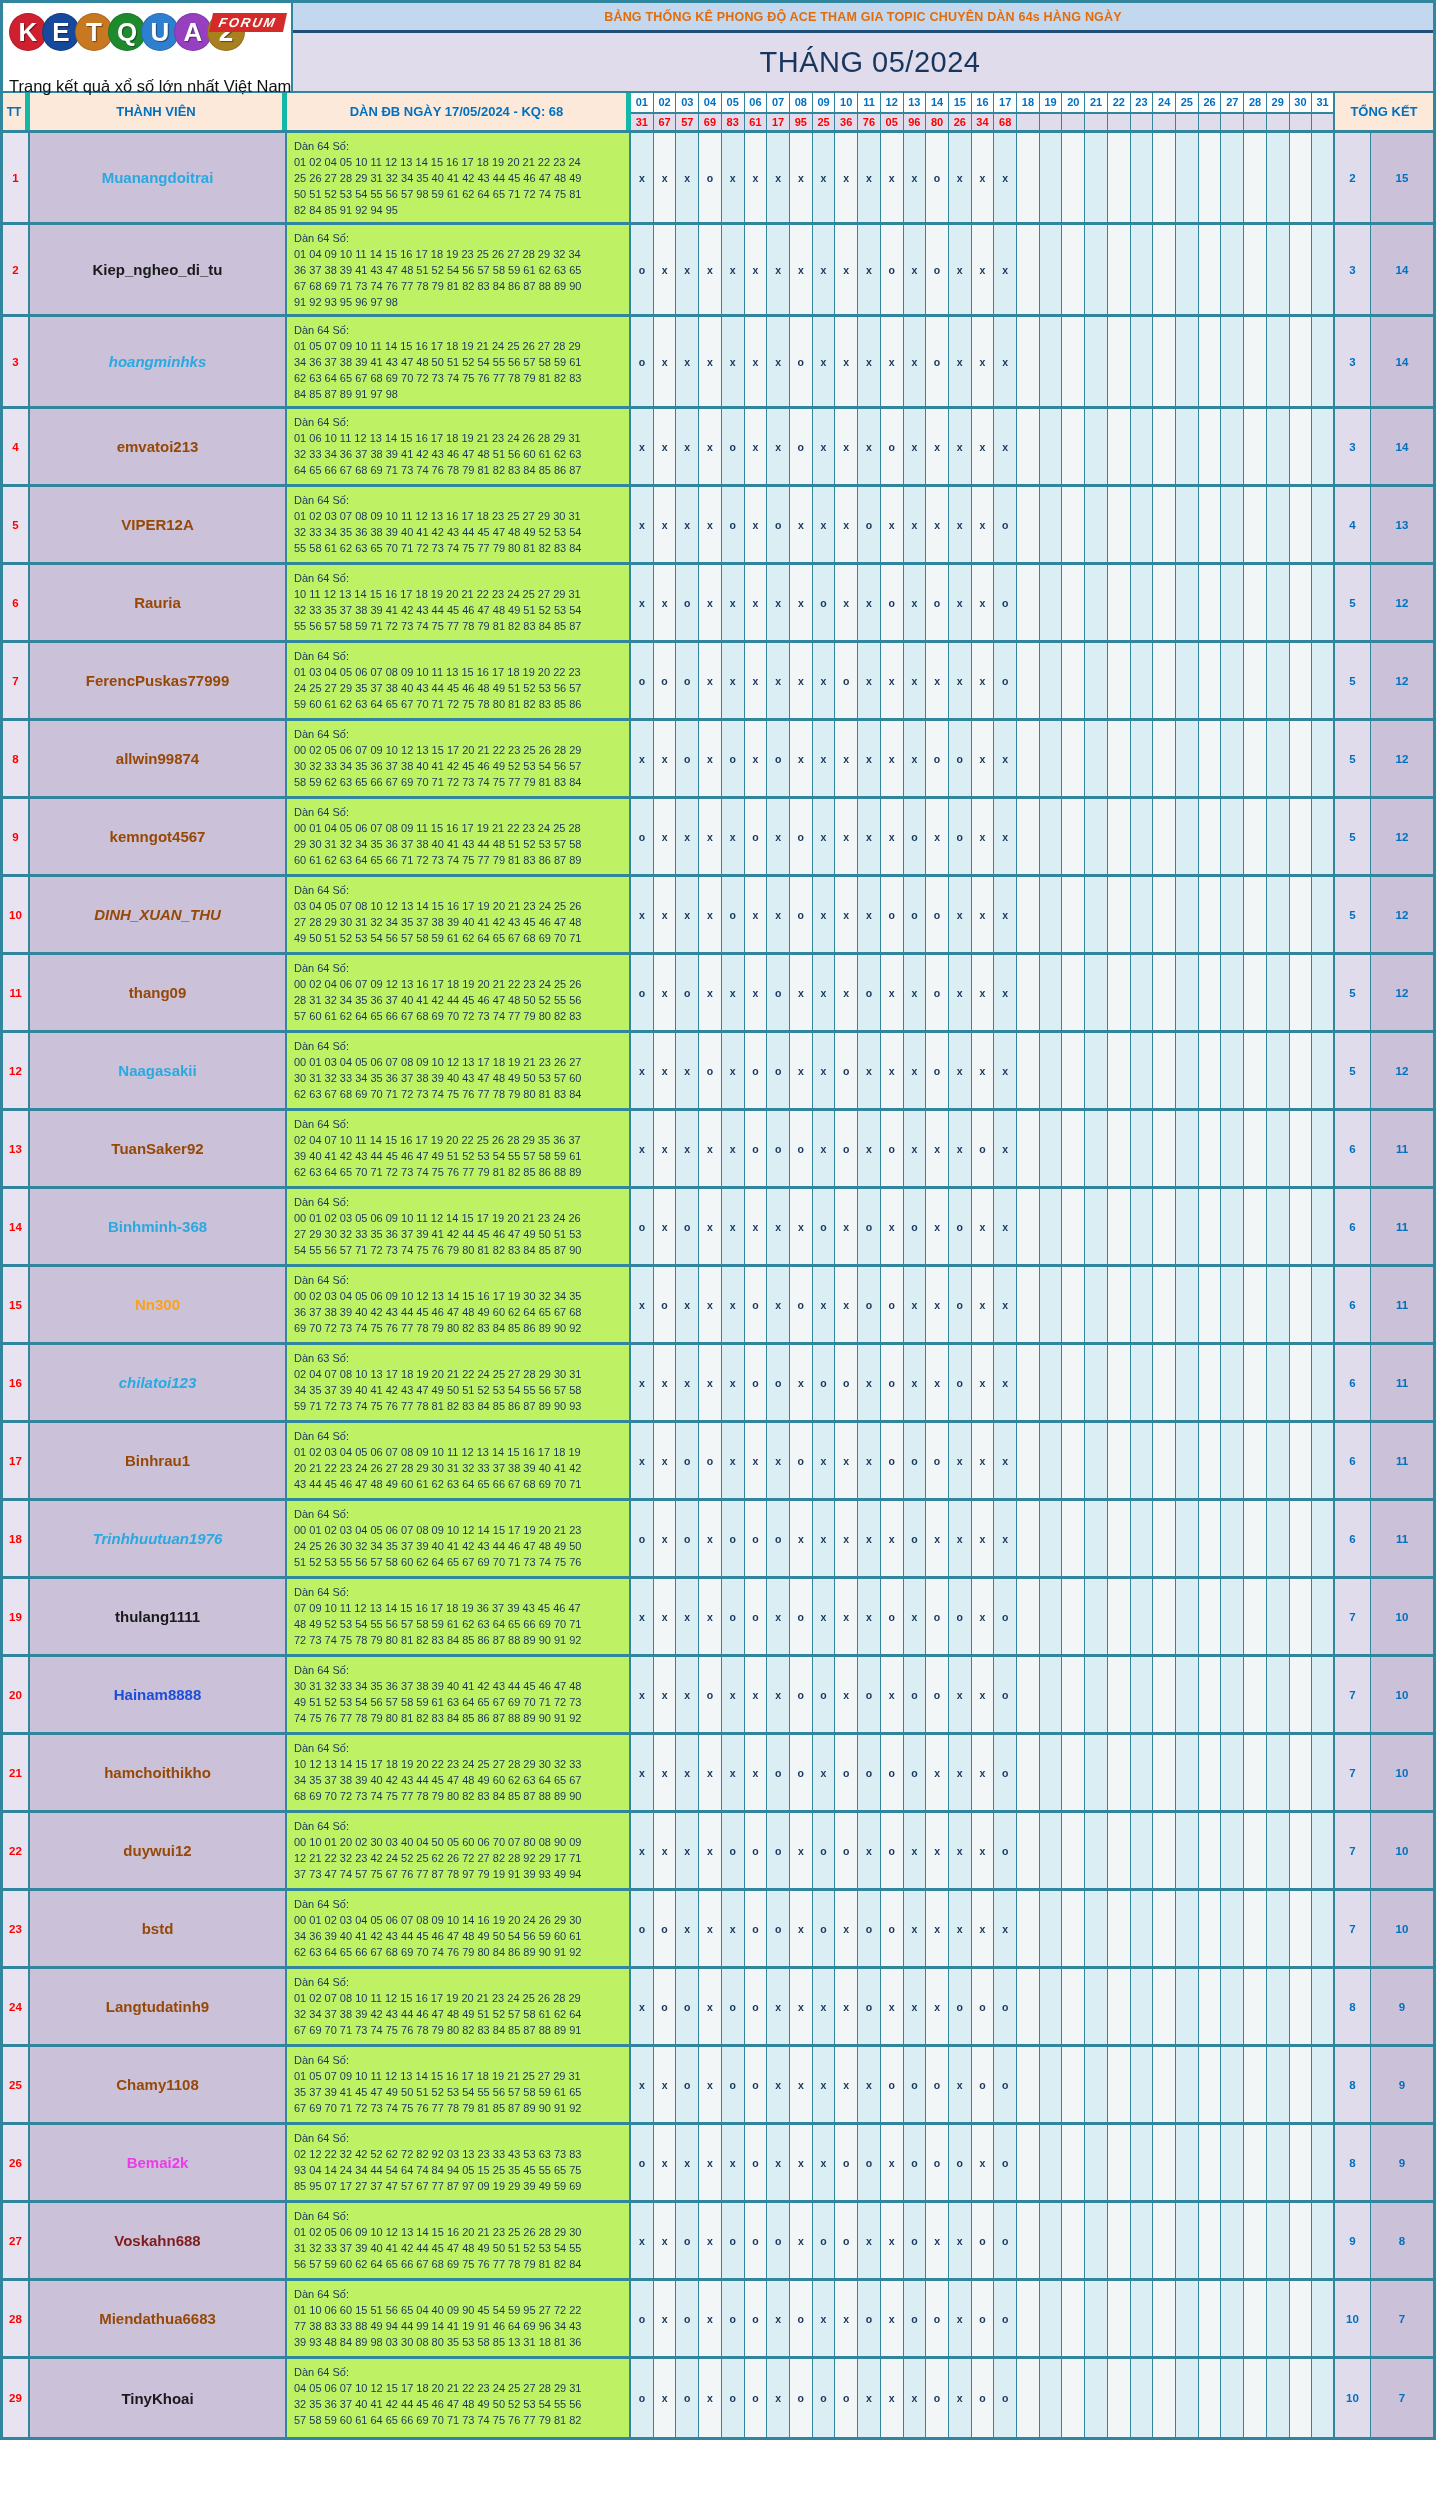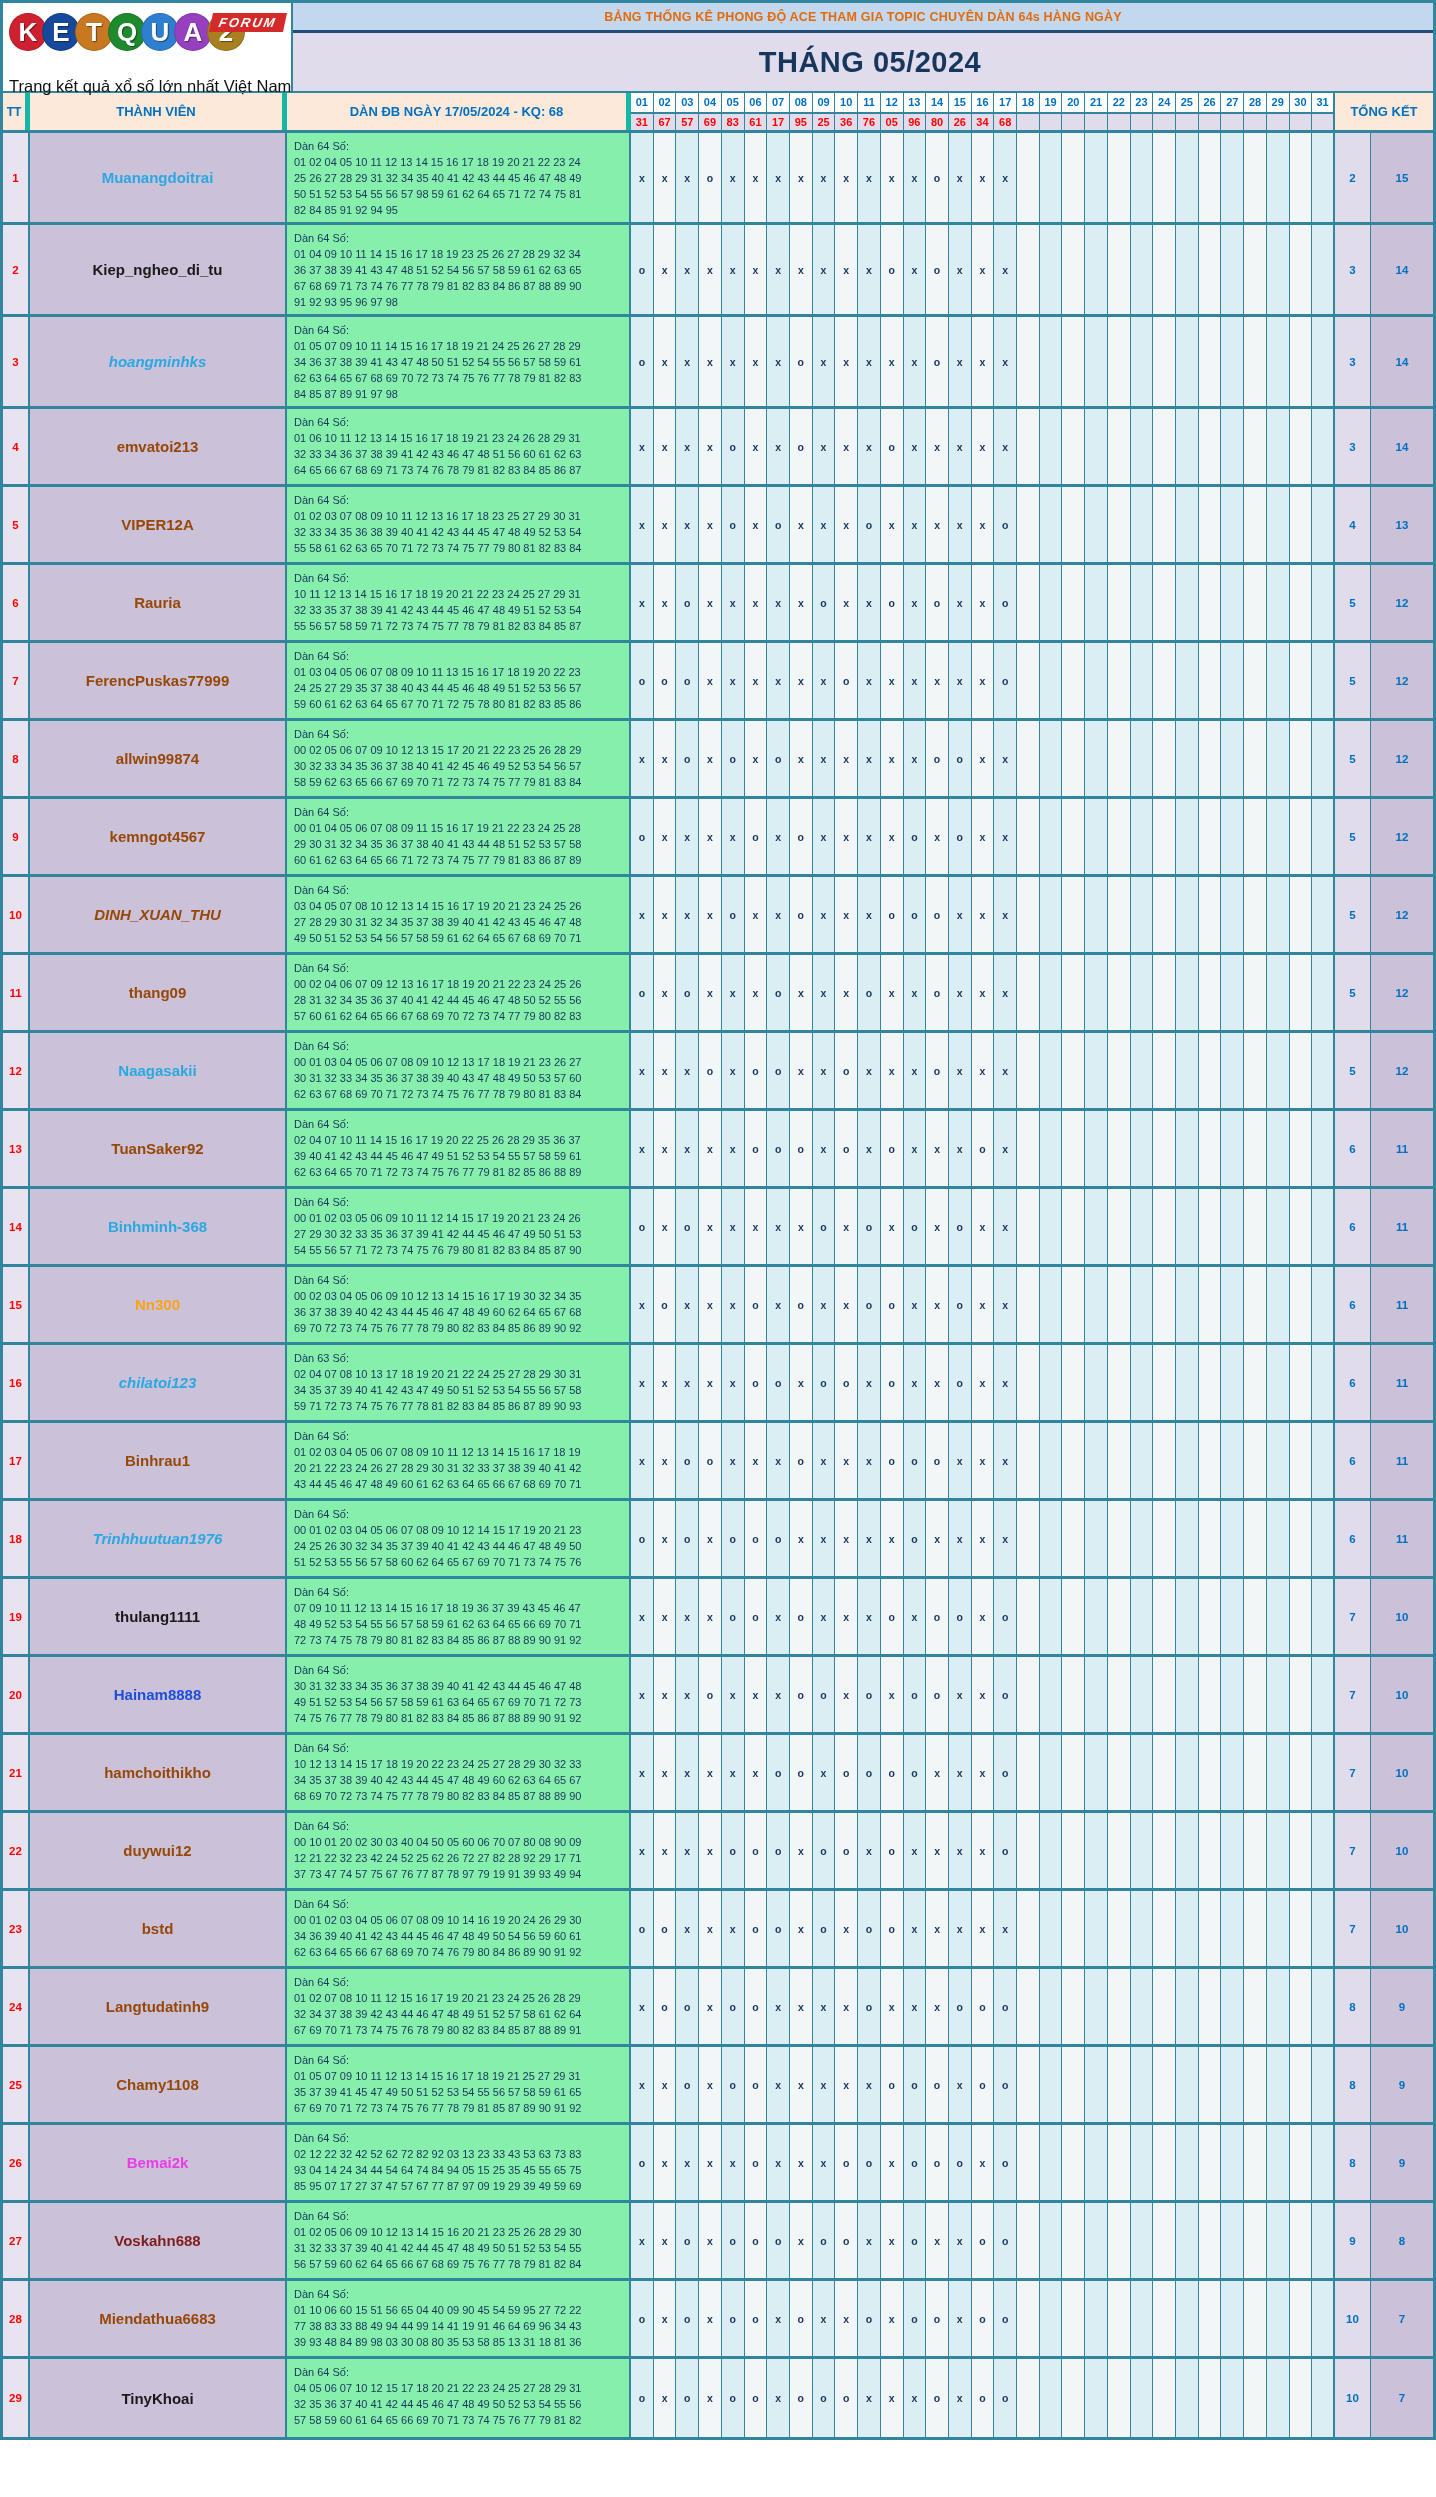--- a/index.html
+++ b/index.html
@@ -15,21 +15,21 @@
           text-shadow:1px 1px 1px rgba(0,0,0,.45); border:1px solid rgba(0,0,0,.15); }
   .ball:first-child { margin-left:0; }
   .forum-badge { position:absolute; top:10px; right:6px; background:#d42a2a; color:#fff; font-style:italic;
                  font-weight:bold; font-size:13px; padding:2px 8px; transform:skewX(-12deg); letter-spacing:2px; }
   .tagline { font-size:16.5px; color:#111; margin-top:22px; white-space:nowrap; font-weight:500; }
 
   .top-right { flex:1; display:flex; flex-direction:column; }
   .banner { height:30px; background:#c3d7ee; border-bottom:3px solid #1f4e79; display:flex; align-items:center; justify-content:center; }
   .banner span { color:#e36c0a; font-weight:bold; font-size:12.5px; letter-spacing:.2px; }
   .month { flex:1; background:#e0dcec; display:flex; align-items:center; justify-content:center; }
-  .month span { color:#17365d; font-weight:bold; font-size:29px; letter-spacing:.5px;margin-left:14px; }
+  .month span { color:#17365d; font-weight:normal; font-size:29px; letter-spacing:.5px;margin-left:14px; }
 
   
   .grid-row { display:grid; grid-template-columns:27px 257px 344px repeat(31, 1fr) 36px 62px; width:100%; }
 
   
   .thead { border-top:2px solid #31859c; border-bottom:3px solid #31859c; height:42px; }
   .th-cell { background:#fde9d9; color:#0070c0; font-weight:bold; display:flex; align-items:center; justify-content:center;
              border-right:5px solid #14b8a6; font-size:13px; }
   .th-tt { font-size:12px; }
   .day-head { display:flex; flex-direction:column; border-right:1px solid #31859c; }
@@ -42,21 +42,21 @@
 
   
   .row { border-bottom:3px solid #31859c; min-height:78px; }
   .row:last-child { border-bottom:none; }
   .cell { border-right:1px solid #31859c; }
   .tt-cell { background:#e7e3f1; color:#f00; font-weight:bold; font-size:11.5px;
              display:flex; align-items:center; justify-content:center; border-right:2px solid #31859c; }
   .name-cell { background:#cbc1d9; display:flex; align-items:center; justify-content:center;
                border-right:2px solid #31859c; }
   .name-cell span { font-weight:bold; font-size:15px;text-align:center; }
-  .dan-cell { background:#86efac; color:#17365d; font-size:11px; line-height:16px; padding:5px 0 4px 7px;
+  .dan-cell { background:#bef264; color:#17365d; font-size:11px; line-height:16px; padding:5px 0 4px 7px;
               border-right:2px solid #31859c; white-space:nowrap; }
   .dan-cell .dan-label { font-weight:normal; }
   .mark-cell { color:#17375e; font-weight:bold; font-size:10.5px; display:flex; align-items:center; justify-content:center; }
   .mark-even { background:#dbeef4; }
   .mark-odd  { background:#f3f6f7; }
   .mark-last { border-right:2px solid #31859c; }
   .tk1 { background:#e0dcec; color:#0070c0; font-weight:bold; font-size:11.5px;
          display:flex; align-items:center; justify-content:center; border-right:1px solid #31859c; }
   .tk2 { background:#cbc1d9; color:#0070c0; font-weight:bold; font-size:11.5px;
          display:flex; align-items:center; justify-content:center; border-right:none; }

